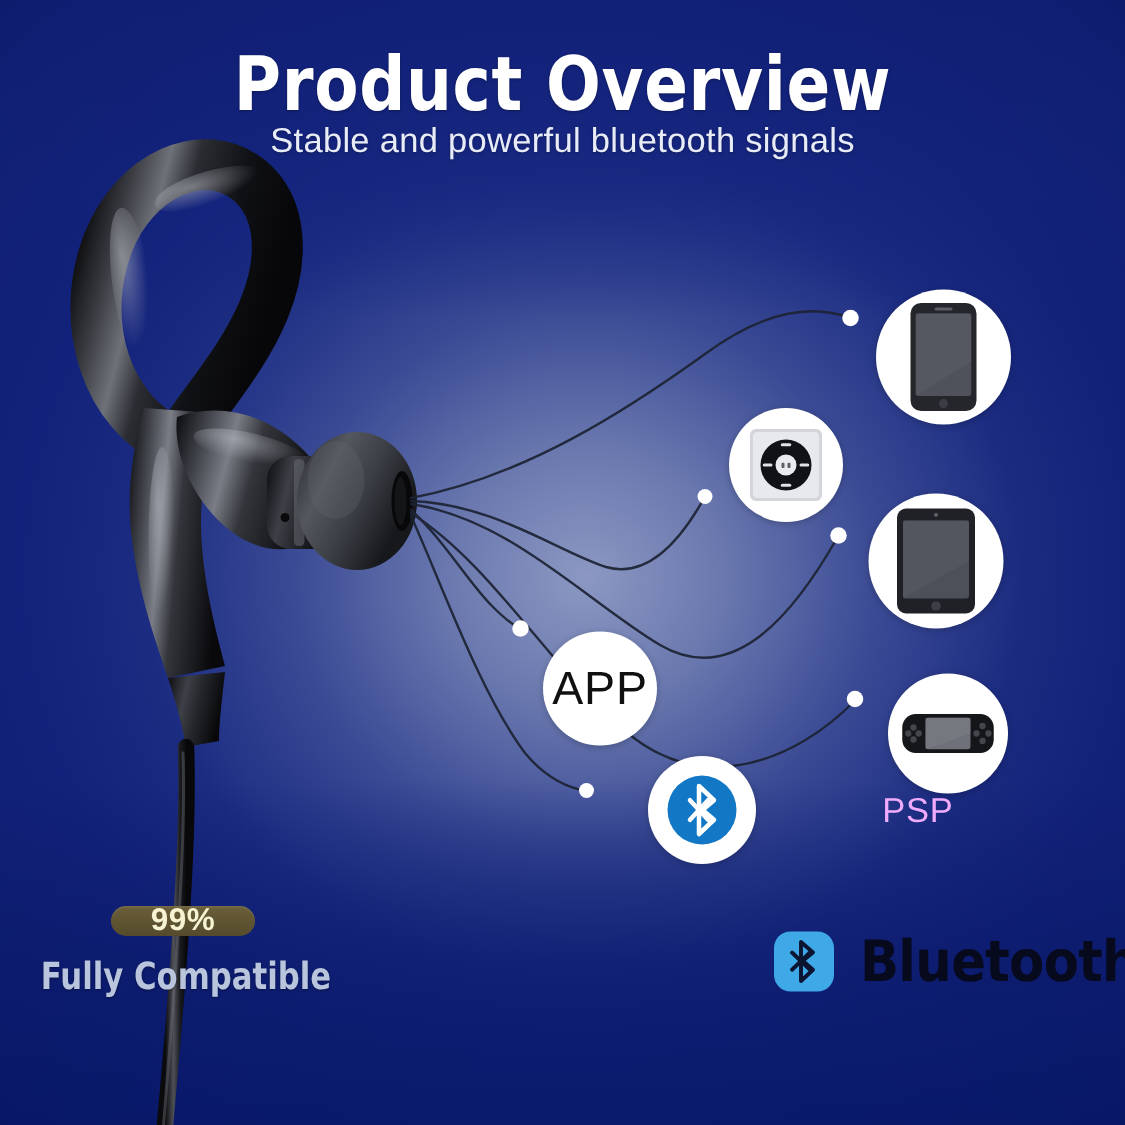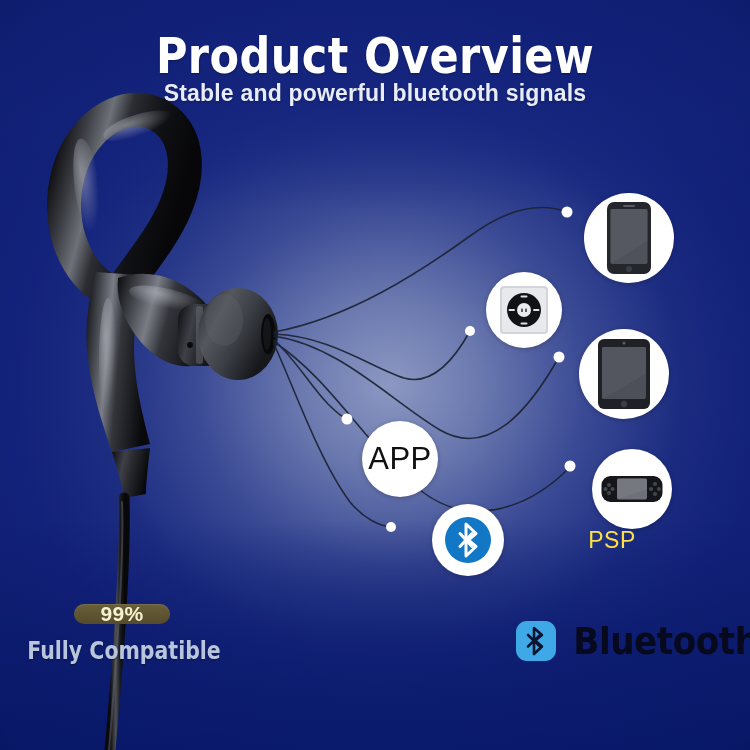--- a/index.html
+++ b/index.html
@@ -72,21 +72,21 @@
     line-height: 1.05;
     text-shadow: 0 1px 2px rgba(0,0,0,0.30);
   }
   .subtitle {
     position: absolute;
     left: 0; right: 0;
     top: 80px;
     text-align: center;
     color: #e8ecf6;
     font-family: "Liberation Sans", sans-serif;
-    font-weight: bold;
+    font-weight: normal;
     font-size: 23px;
     letter-spacing: 0.2px;
     text-shadow: 0 1px 2px rgba(0,0,0,0.25);
   }
 
   
   .product { position: absolute; left: 0; top: 0; width: 330px; height: 750px; }
 
   
   .signals { position: absolute; left: 0; top: 0; width: 750px; height: 750px; }
@@ -98,21 +98,21 @@
     background: #ffffff;
     display: flex;
     align-items: center;
     justify-content: center;
     box-shadow: 0 1px 5px rgba(0,0,0,0.22);
     margin-left: 20px;
   }
   .node-label {
     position: absolute;
     text-align: center;
-    color: #fde047;
+    color: #f0abfc;
     font-family: "Liberation Sans", sans-serif;
     font-size: 23px;
     letter-spacing: 0.5px;
   }
   .app-text {
     color: #101010;
     font-family: "Liberation Sans", sans-serif;
     font-size: 31px;
     letter-spacing: 0.5px;
   }

